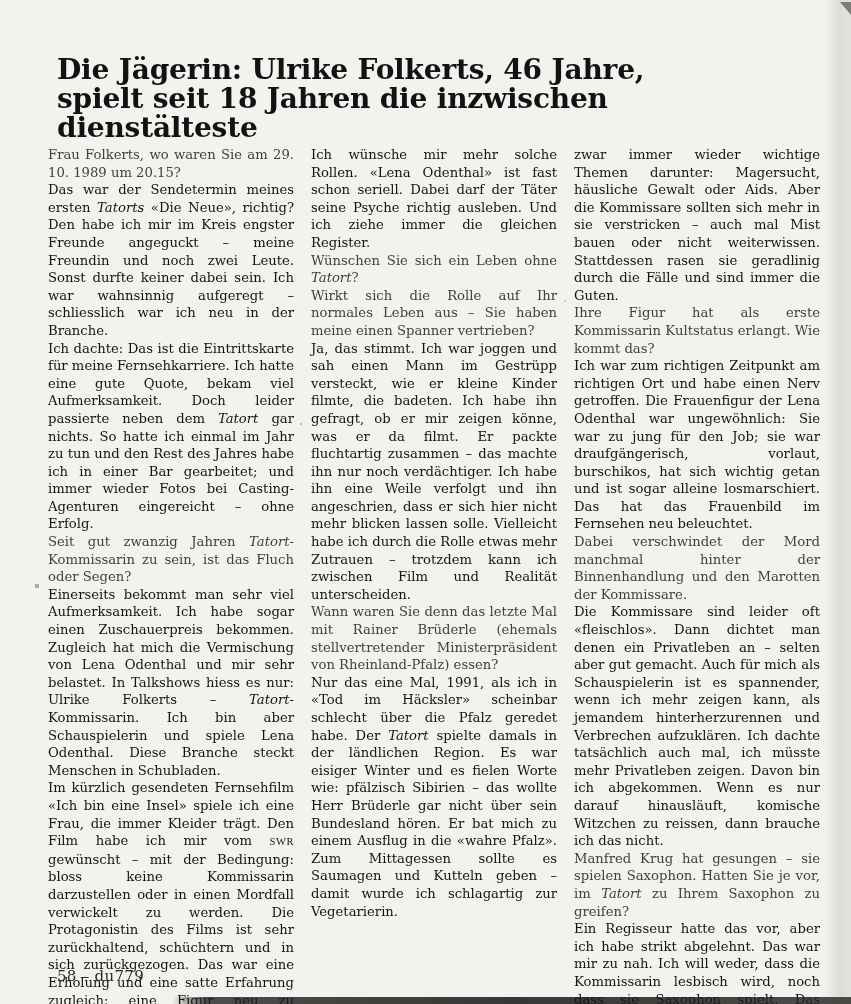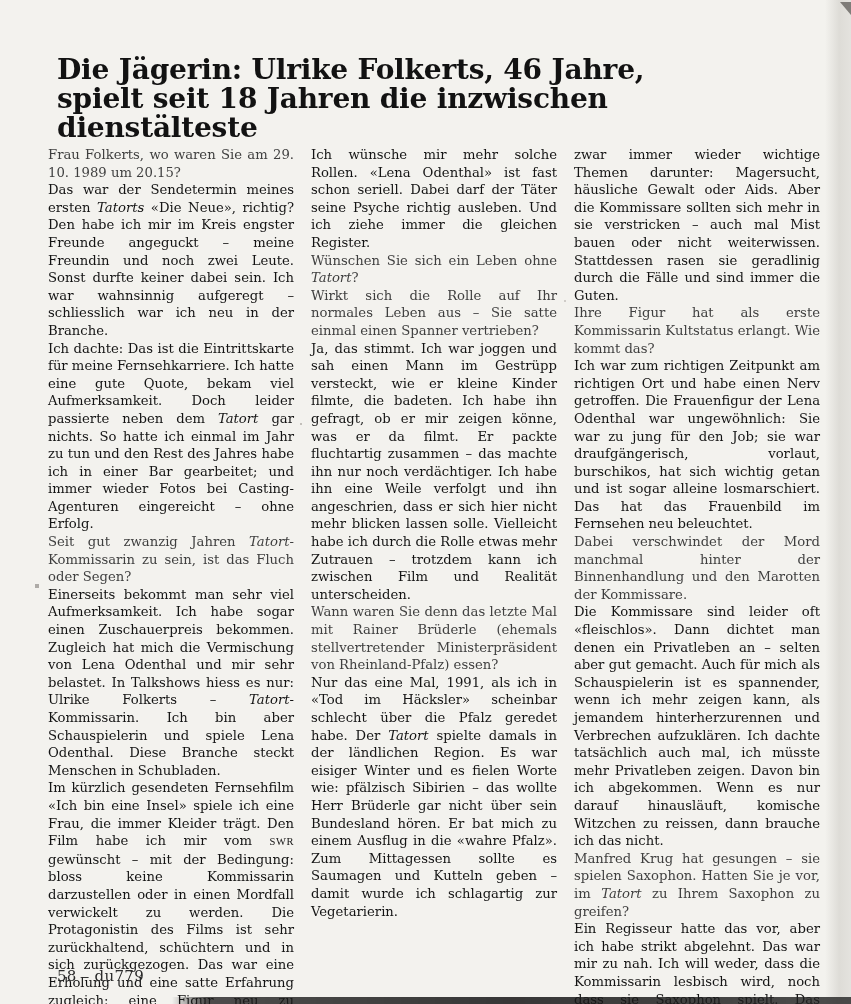--- a/index.html
+++ b/index.html
@@ -47,21 +47,21 @@
       <p class="q">Frau Folkerts, wo waren Sie am 29. 10. 1989 um 20.15?</p>
       <p class="a">Das war der Sendetermin meines ersten <i>Tatorts</i> «Die Neue», richtig? Den habe ich mir im Kreis engster Freunde angeguckt – meine Freundin und noch zwei Leute. Sonst durfte keiner dabei sein. Ich war wahnsinnig aufgeregt – schliesslich war ich neu in der Branche.</p>
       <p class="a">Ich dachte: Das ist die Eintrittskarte für meine Fernsehkarriere. Ich hatte eine gute Quote, bekam viel Aufmerksamkeit. Doch leider passierte neben dem <i>Tatort</i> gar nichts. So hatte ich einmal im Jahr zu tun und den Rest des Jahres habe ich in einer Bar gearbeitet; und immer wieder Fotos bei Casting-Agenturen eingereicht – ohne Erfolg.</p>
       <p class="q">Seit gut zwanzig Jahren <i>Tatort</i>-Kommissarin zu sein, ist das Fluch oder Segen?</p>
       <p class="a">Einerseits bekommt man sehr viel Aufmerksamkeit. Ich habe sogar einen Zuschauerpreis bekommen. Zugleich hat mich die Vermischung von Lena Odenthal und mir sehr belastet. In Talkshows hiess es nur: Ulrike Folkerts – <i>Tatort</i>-Kommissarin. Ich bin aber Schauspielerin und spiele Lena Odenthal. Diese Branche steckt Menschen in Schubladen.</p>
       <p class="a">Im kürzlich gesendeten Fernsehfilm «Ich bin eine Insel» spiele ich eine Frau, die immer Kleider trägt. Den Film habe ich mir vom <span class="sc">SWR</span> gewünscht – mit der Bedingung: bloss keine Kommissarin darzustellen oder in einen Mordfall verwickelt zu werden. Die Protagonistin des Films ist sehr zurückhaltend, schüchtern und in sich zurückgezogen. Das war eine Erholung und eine satte Erfahrung zugleich: eine Figur neu zu erfinden.</p>
     </div>
   <div class="col">
       <p class="a">Ich wünsche mir mehr solche Rollen. «Lena Odenthal» ist fast schon seriell. Dabei darf der Täter seine Psyche richtig ausleben. Und ich ziehe immer die gleichen Register.</p>
       <p class="q">Wünschen Sie sich ein Leben ohne <i>Tatort</i>?</p>
-      <p class="q">Wirkt sich die Rolle auf Ihr normales Leben aus – Sie satte einmal einen Spanner vertrieben?</p>
+      <p class="q">Wirkt sich die Rolle auf Ihr normales Leben aus – Sie haben meine einen Spanner vertrieben?</p>
       <p class="a">Ja, das stimmt. Ich war joggen und sah einen Mann im Gestrüpp versteckt, wie er kleine Kinder filmte, die badeten. Ich habe ihn gefragt, ob er mir zeigen könne, was er da filmt. Er packte fluchtartig zusammen – das machte ihn nur noch verdächtiger. Ich habe ihn eine Weile verfolgt und ihn angeschrien, dass er sich hier nicht mehr blicken lassen solle. Vielleicht habe ich durch die Rolle etwas mehr Zutrauen – trotzdem kann ich zwischen Film und Realität unterscheiden.</p>
       <p class="q">Wann waren Sie denn das letzte Mal mit Rainer Brüderle (ehemals stellvertretender Ministerpräsident von Rheinland-Pfalz) essen?</p>
       <p class="a">Nur das eine Mal, 1991, als ich in «Tod im Häcksler» scheinbar schlecht über die Pfalz geredet habe. Der <i>Tatort</i> spielte damals in der ländlichen Region. Es war eisiger Winter und es fielen Worte wie: pfälzisch Sibirien – das wollte Herr Brüderle gar nicht über sein Bundesland hören. Er bat mich zu einem Ausflug in die «wahre Pfalz». Zum Mittagessen sollte es Saumagen und Kutteln geben – damit wurde ich schlagartig zur Vegetarierin.</p>
     </div>
   <div class="col">
       <p class="a">zwar immer wieder wichtige Themen darunter: Magersucht, häusliche Gewalt oder Aids. Aber die Kommissare sollten sich mehr in sie verstricken – auch mal Mist bauen oder nicht weiterwissen. Stattdessen rasen sie geradlinig durch die Fälle und sind immer die Guten.</p>
       <p class="q">Ihre Figur hat als erste Kommissarin Kultstatus erlangt. Wie kommt das?</p>
       <p class="a">Ich war zum richtigen Zeitpunkt am richtigen Ort und habe einen Nerv getroffen. Die Frauenfigur der Lena Odenthal war ungewöhnlich: Sie war zu jung für den Job; sie war draufgängerisch, vorlaut, burschikos, hat sich wichtig getan und ist sogar alleine losmarschiert. Das hat das Frauenbild im Fernsehen neu beleuchtet.</p>
       <p class="q">Dabei verschwindet der Mord manchmal hinter der Binnenhandlung und den Marotten der Kommissare.</p>
       <p class="a">Die Kommissare sind leider oft «fleischlos». Dann dichtet man denen ein Privatleben an – selten aber gut gemacht. Auch für mich als Schauspielerin ist es spannender, wenn ich mehr zeigen kann, als jemandem hinterherzurennen und Verbrechen aufzuklären. Ich dachte tatsächlich auch mal, ich müsste mehr Privatleben zeigen. Davon bin ich abgekommen. Wenn es nur darauf hinausläuft, komische Witzchen zu reissen, dann brauche ich das nicht.</p>

